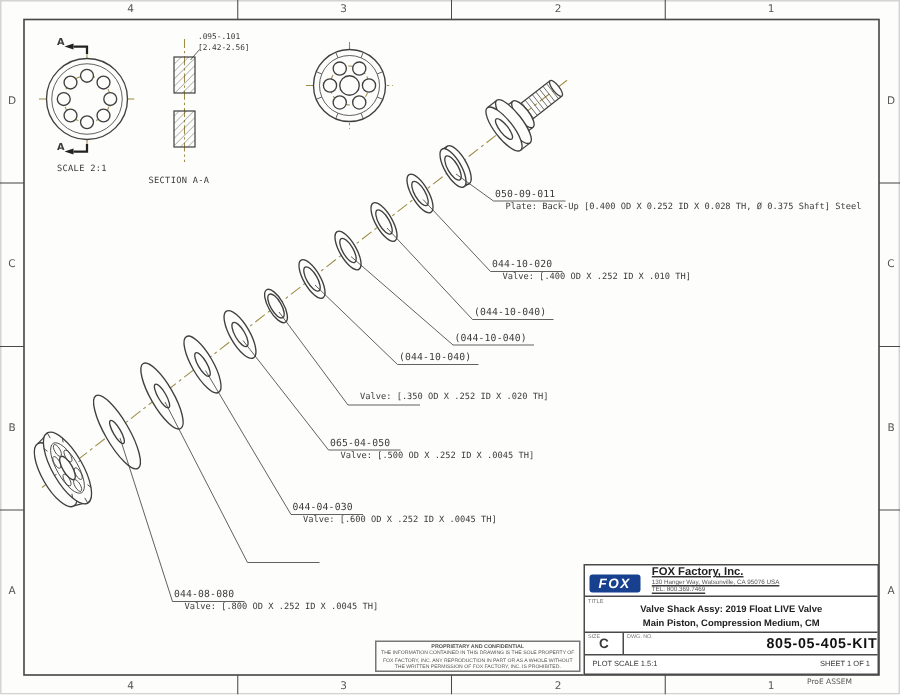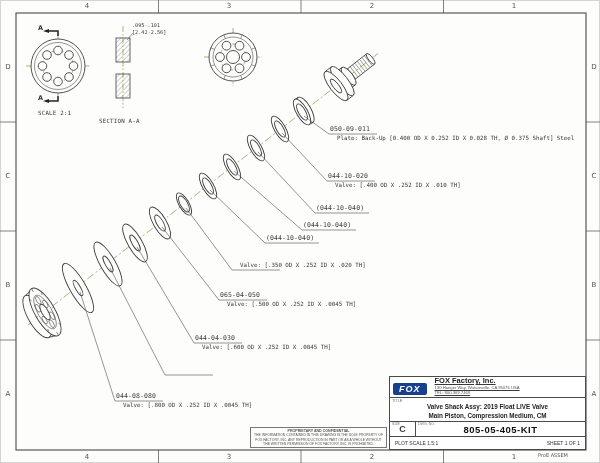--- a/index.html
+++ b/index.html
@@ -31,21 +31,21 @@
   .tb-co { margin-left:8px;text-decoration:underline; }
   .tb-co .company { font-size:7.5px; font-weight:bold; color:#222; }
   .tb-co .addr { font-size:4.2px; color:#555; }
   .tb-title { position:relative; height:24px; border-bottom:1px solid #4a4a4a; text-align:center; padding-top:4px; }
   .tb-title .lbl { position:absolute; left:2px; top:1px; font-size:3.8px; color:#777; }
   .tb-title .t { font-size:6.3px; font-weight:bold; color:#222; line-height:1.5; }
   .tb-num { display:flex; height:15px; border-bottom:1px solid #4a4a4a; }
   .size-cell { width:26px; border-right:1px solid #4a4a4a; position:relative; text-align:center; }
   .size-cell .lbl { position:absolute; top:0; left:2px; font-size:3.6px; color:#777; }
   .size-cell .val { font-size:9px; font-weight:bold; line-height:14px; }
-  .dwg-cell { flex:1; position:relative; text-align:center; }
+  .dwg-cell { flex:1; position:relative; text-align:right; }
   .dwg-cell .lbl { position:absolute; top:0; left:2px; font-size:3.6px; color:#777; }
   .dwg-cell .val { font-size:9.5px; font-weight:bold; letter-spacing:.5px; line-height:15px; color:#111; }
   .tb-bot { display:flex; height:12px; font-size:5px; align-items:center; justify-content:space-between;
             padding:0 5px; color:#333; }
   .footnote { position:absolute; left:538px; top:452px; font-size:5px; color:#555;
               font-family:"DejaVu Sans", sans-serif; }
 </style>
 </head>
 <body>
 

